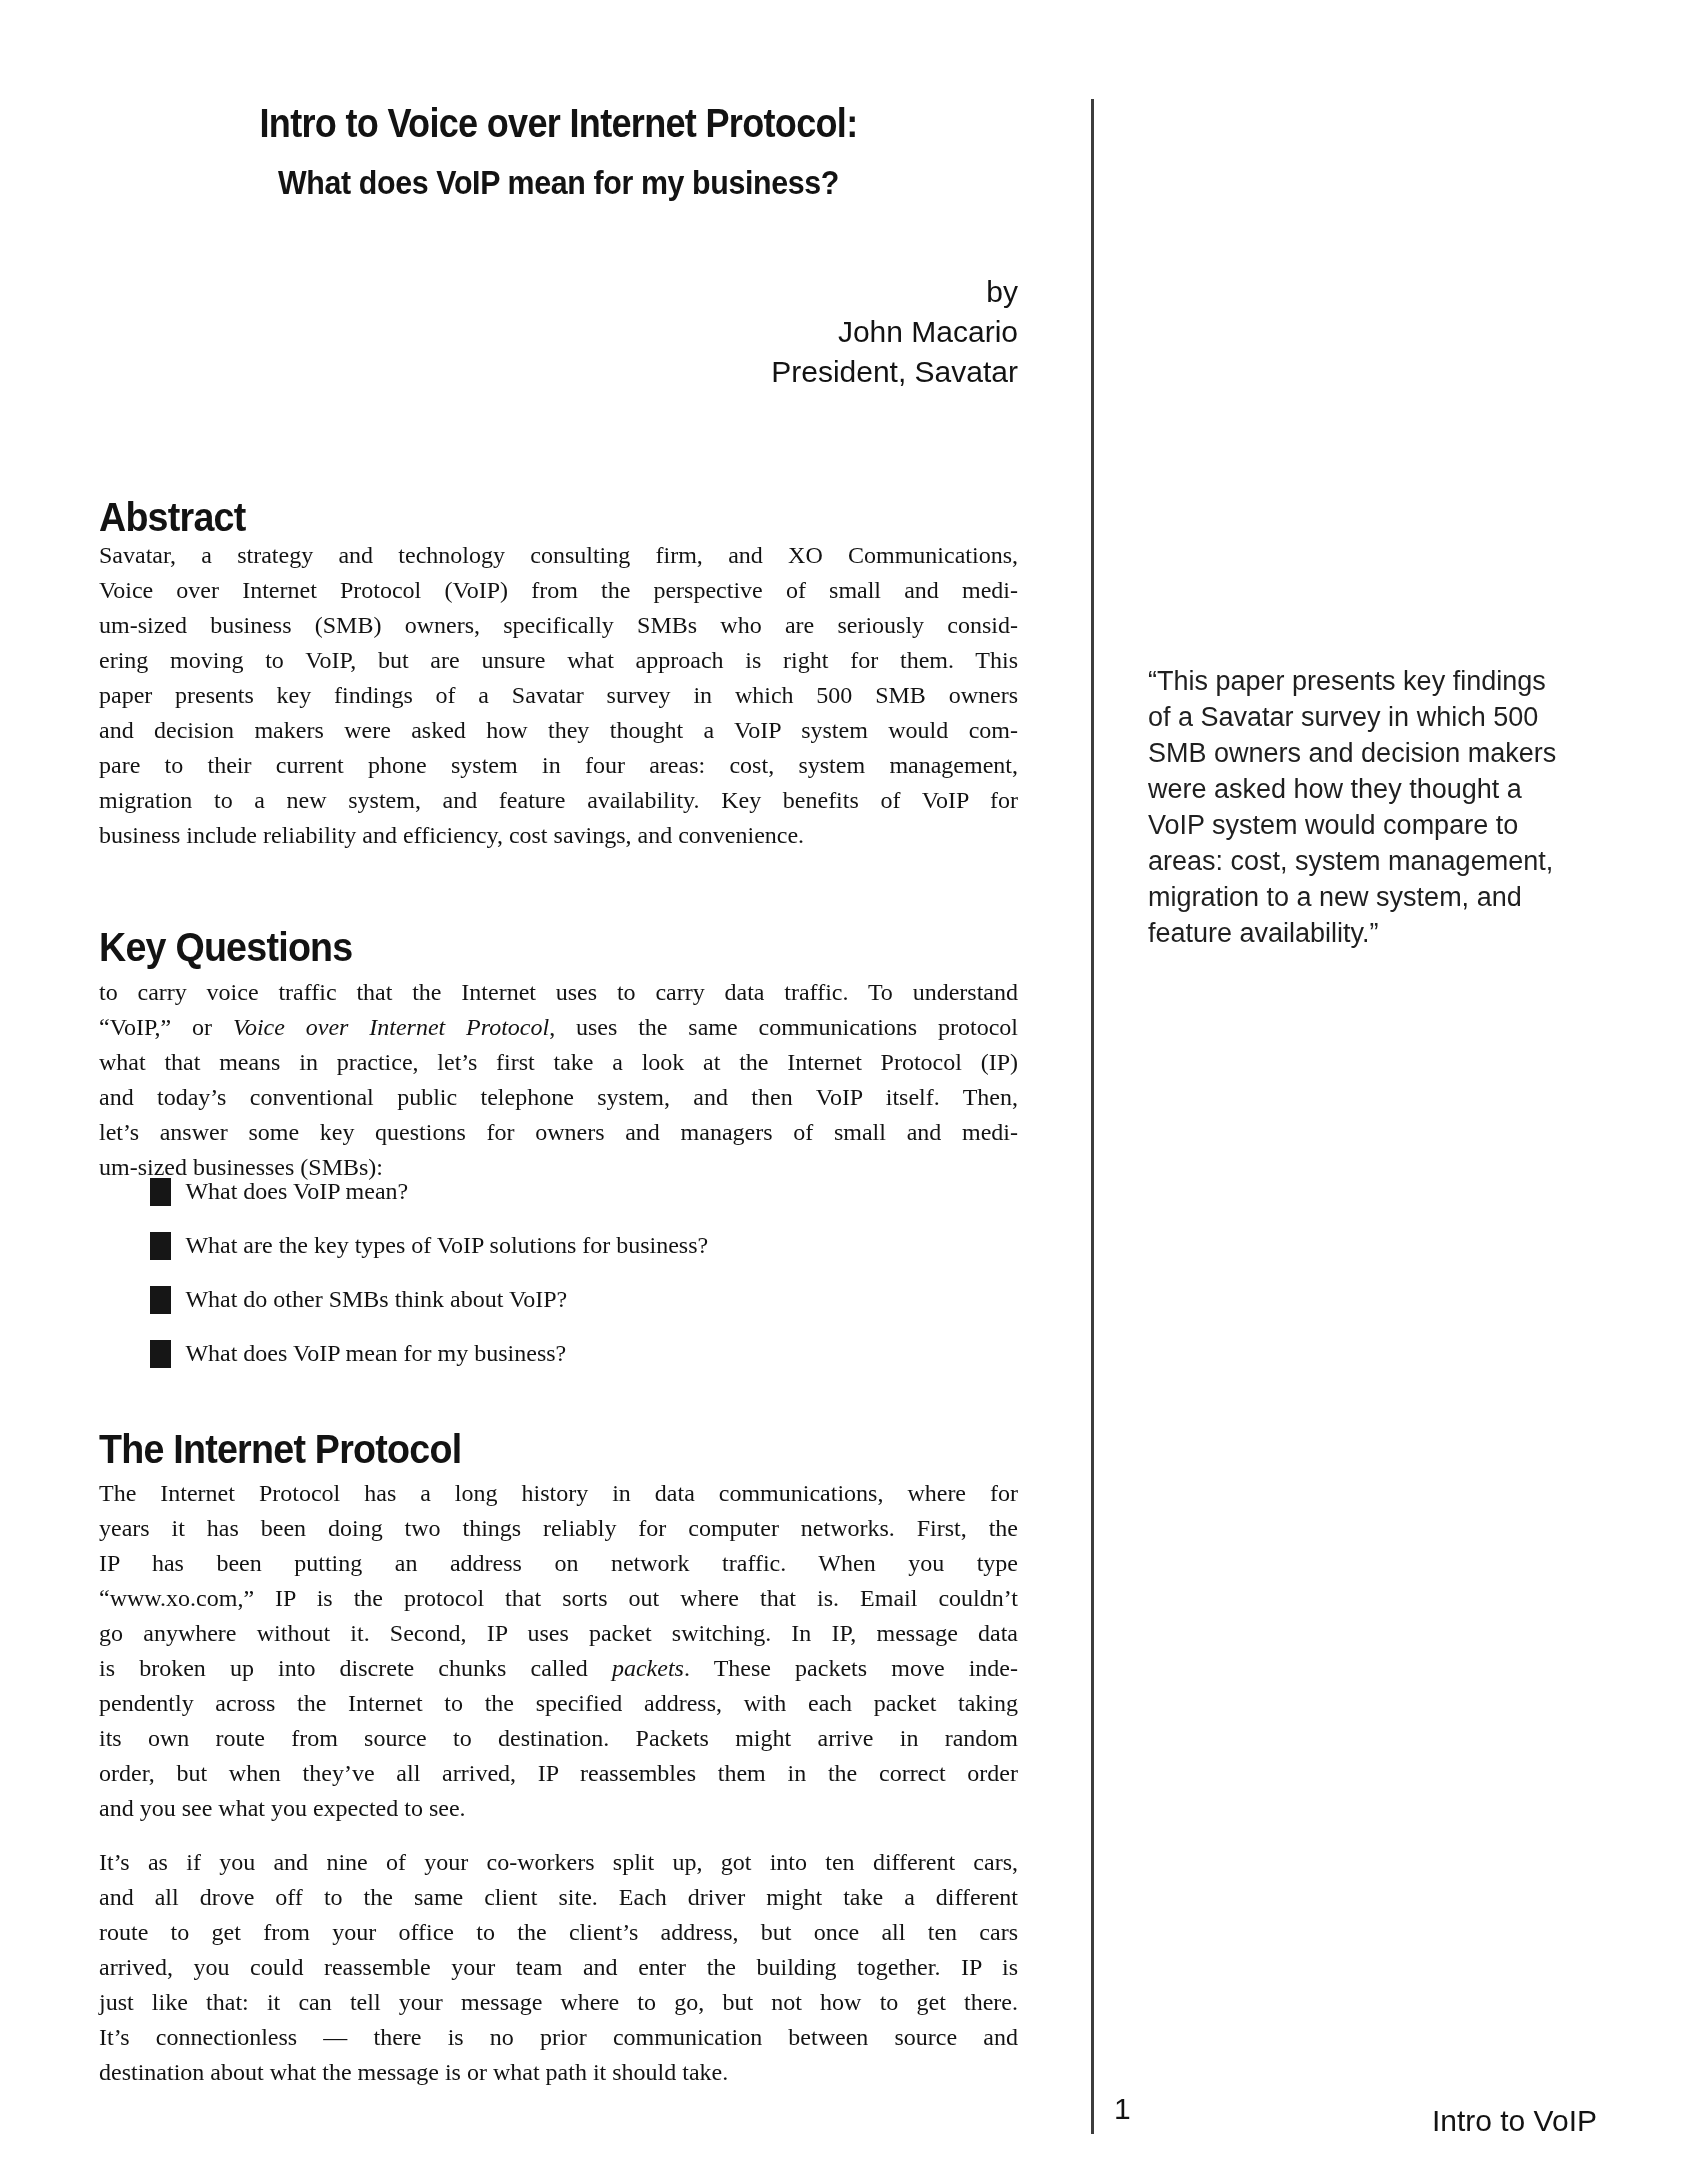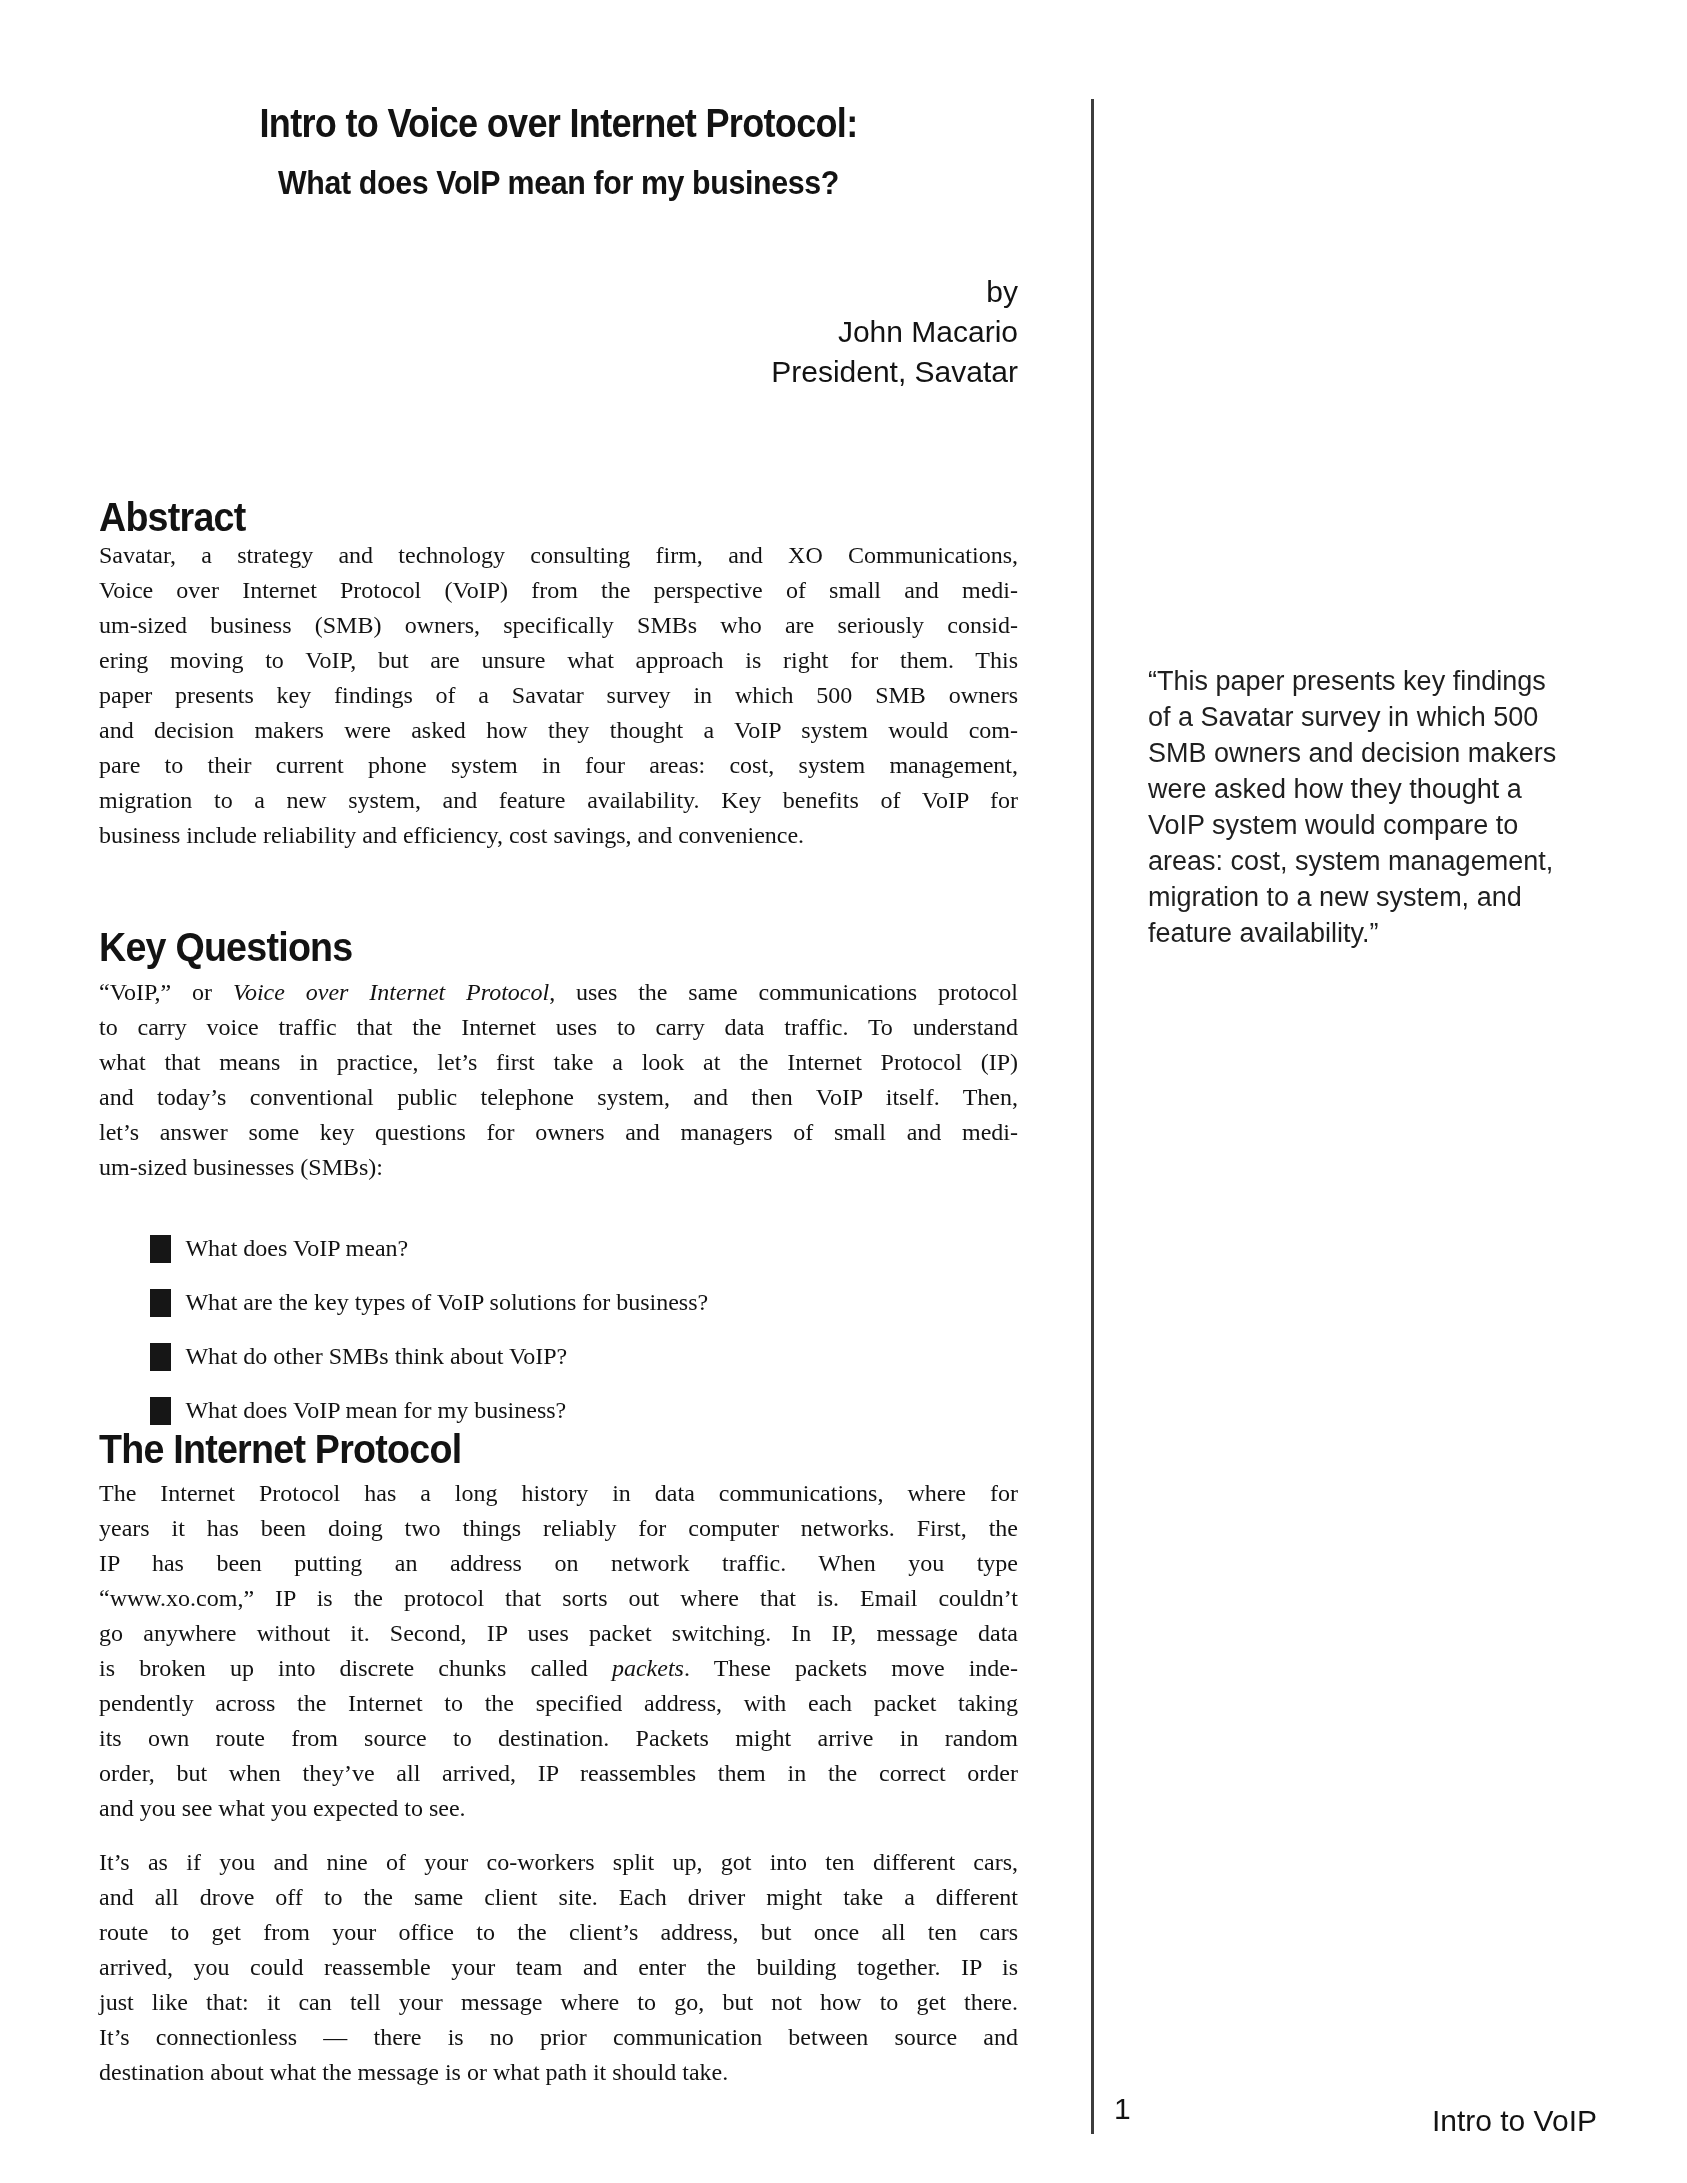--- a/index.html
+++ b/index.html
@@ -52,21 +52,21 @@
   }
   .p-abstract { top: 538px; }
   .p-keyq     { top: 975px; }
   .p-ip1      { top: 1476px; }
   .p-ip2      { top: 1845px; }
   .line { text-align: justify; text-align-last: justify; }
   .line.last { text-align-last: left; }
   .it { font-style: italic; }
   
   .bullets {
-    position: absolute; left: 99px; top: 1231px; width: 919px;
+    position: absolute; left: 99px; top: 1174px; width: 919px;
     font-family: "Liberation Serif", serif; font-size: 24px;
   }
   .bullet-row { display: flex; align-items: center; height: 35px; margin-bottom: 19px; padding-left: 51px; }
   .bsq { width: 21.4px; height: 28px; background: var(--color-bullet); margin-right: 14px; flex: 0 0 auto; }
   
   .rule { position: absolute; left: 1091px; top: 99px; width: 2.5px; height: 2035px; background: var(--color-rule); }
   
   .quote {
     position: absolute; left: 1148px; top: 663px; width: 451px;
     font-size: 27px; line-height: 36px; color: var(--color-quote);
@@ -98,22 +98,22 @@
       <div class="line"><span>ering moving to VoIP, but are unsure what approach is right for them. This</span></div>
       <div class="line"><span>paper presents key findings of a Savatar survey in which 500 SMB owners</span></div>
       <div class="line"><span>and decision makers were asked how they thought a VoIP system would com-</span></div>
       <div class="line"><span>pare to their current phone system in four areas: cost, system management,</span></div>
       <div class="line"><span>migration to a new system, and feature availability. Key benefits of VoIP for</span></div>
       <div class="line last"><span>business include reliability and efficiency, cost savings, and convenience.</span></div>
     </div>
 
   <div class="heading h-keyq">Key Questions</div>
   <div class="body-par p-keyq">
+      <div class="line"><span>to carry voice traffic that the Internet uses to carry data traffic. To understand</span></div>
       <div class="line"><span>“VoIP,” or </span><span class="it">Voice over Internet Protocol</span><span>, uses the same communications protocol</span></div>
-      <div class="line"><span>to carry voice traffic that the Internet uses to carry data traffic. To understand</span></div>
       <div class="line"><span>what that means in practice, let’s first take a look at the Internet Protocol (IP)</span></div>
       <div class="line"><span>and today’s conventional public telephone system, and then VoIP itself. Then,</span></div>
       <div class="line"><span>let’s answer some key questions for owners and managers of small and medi-</span></div>
       <div class="line last"><span>um-sized businesses (SMBs):</span></div>
     </div>
 
   <div class="bullets">
     <div class="bullet-row">
       <span class="bsq"></span>
       <span>What does VoIP mean?</span>

